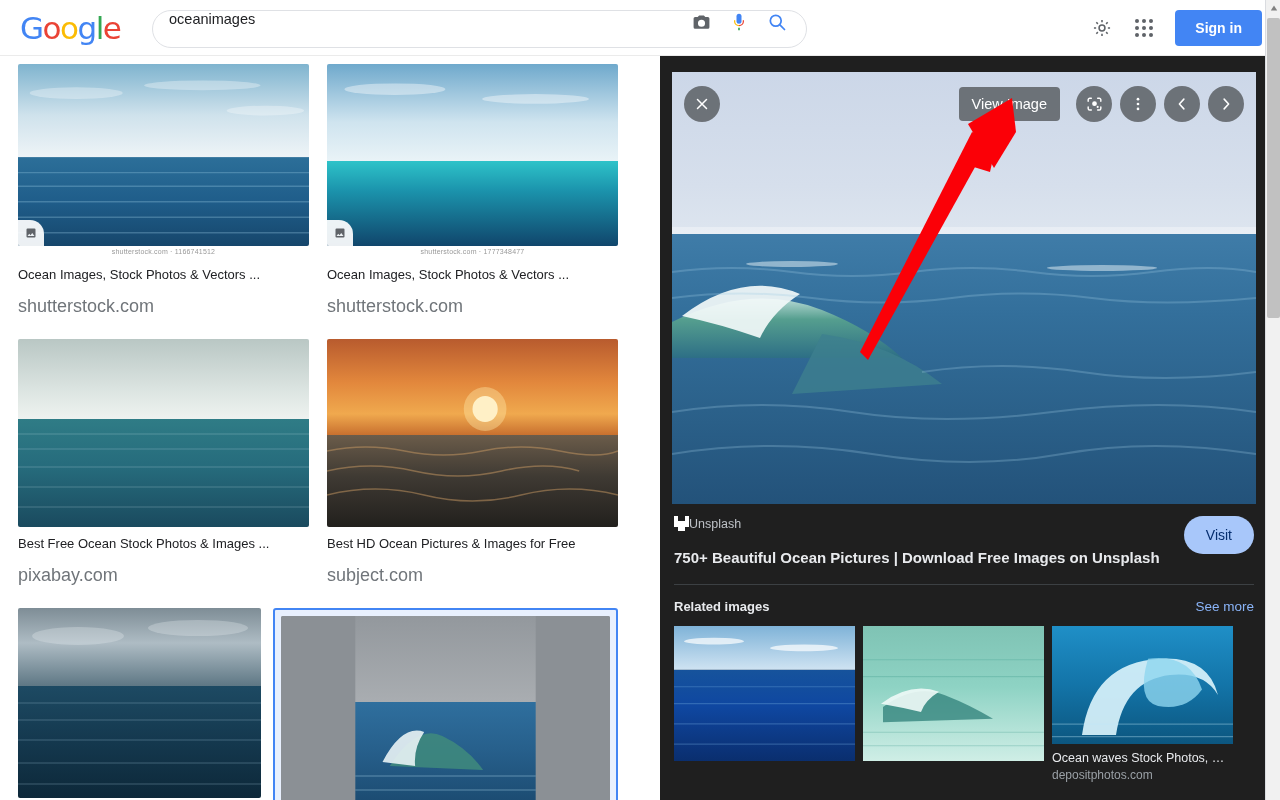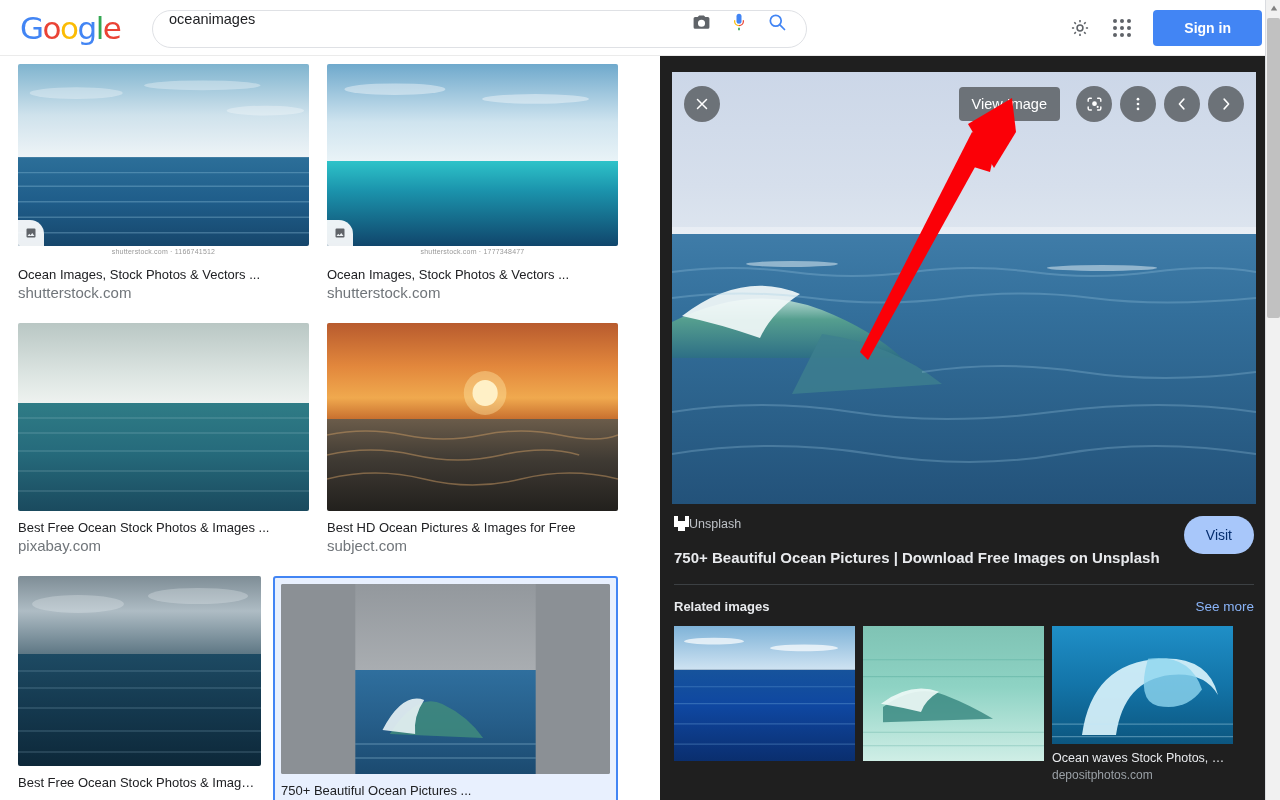--- a/index.html
+++ b/index.html
@@ -46,21 +46,21 @@
   .search-icons { display: flex; align-items: center; gap: 16px; margin-right: 18px; }
   .ic { width: 22px; height: 22px; display:flex; align-items:center; justify-content:center; cursor:pointer; }
 
   .header-right {
     position: absolute; right: 18px; top: 0; height: 56px;
     display: flex; align-items: center; gap: 22px;
   }
   .signin {
     background: #4285f4; color: #fff;
     border: 0; border-radius: 4px;
-    height: 36px; padding: 0 31px;
+    height: 36px; padding: 0 20px;
     font-size: 14px; font-weight: bold;
     font-family: "Liberation Sans", sans-serif;
     cursor: pointer;
   }
   .apps-grid { display: grid; grid-template-columns: repeat(3, 4px); gap: 3px; cursor: pointer; }
   .apps-grid i { width:4px; height:4px; background:#5f6368; border-radius:50%; display:block; }
 
   
   .results {
     position: absolute; top: 56px; left: 0;
@@ -96,21 +96,21 @@
     font-size: 7px; color: #999; text-align: center;
     background: #fff; padding: 2px 0 3px;
     font-family: "Liberation Sans", sans-serif;
     letter-spacing: .2px;
   }
   .c-title {
     font-size: 13px; color: #202124;
     margin-top: 9px; line-height: 1.3;
     white-space: nowrap; overflow: hidden; text-overflow: ellipsis;
   }
-  .c-dom { font-size: 15px; color: #70757a; margin-top: 0; }
+  .c-dom { font-size: 18px; color: #70757a; margin-top: 12px; }
 
   
   .panel {
     position: absolute; top: 56px; left: 660px;
     width: 608px; height: 744px;
     background: #1f1f1f;
     overflow: hidden;
   }
   .hero {
     position: relative;

